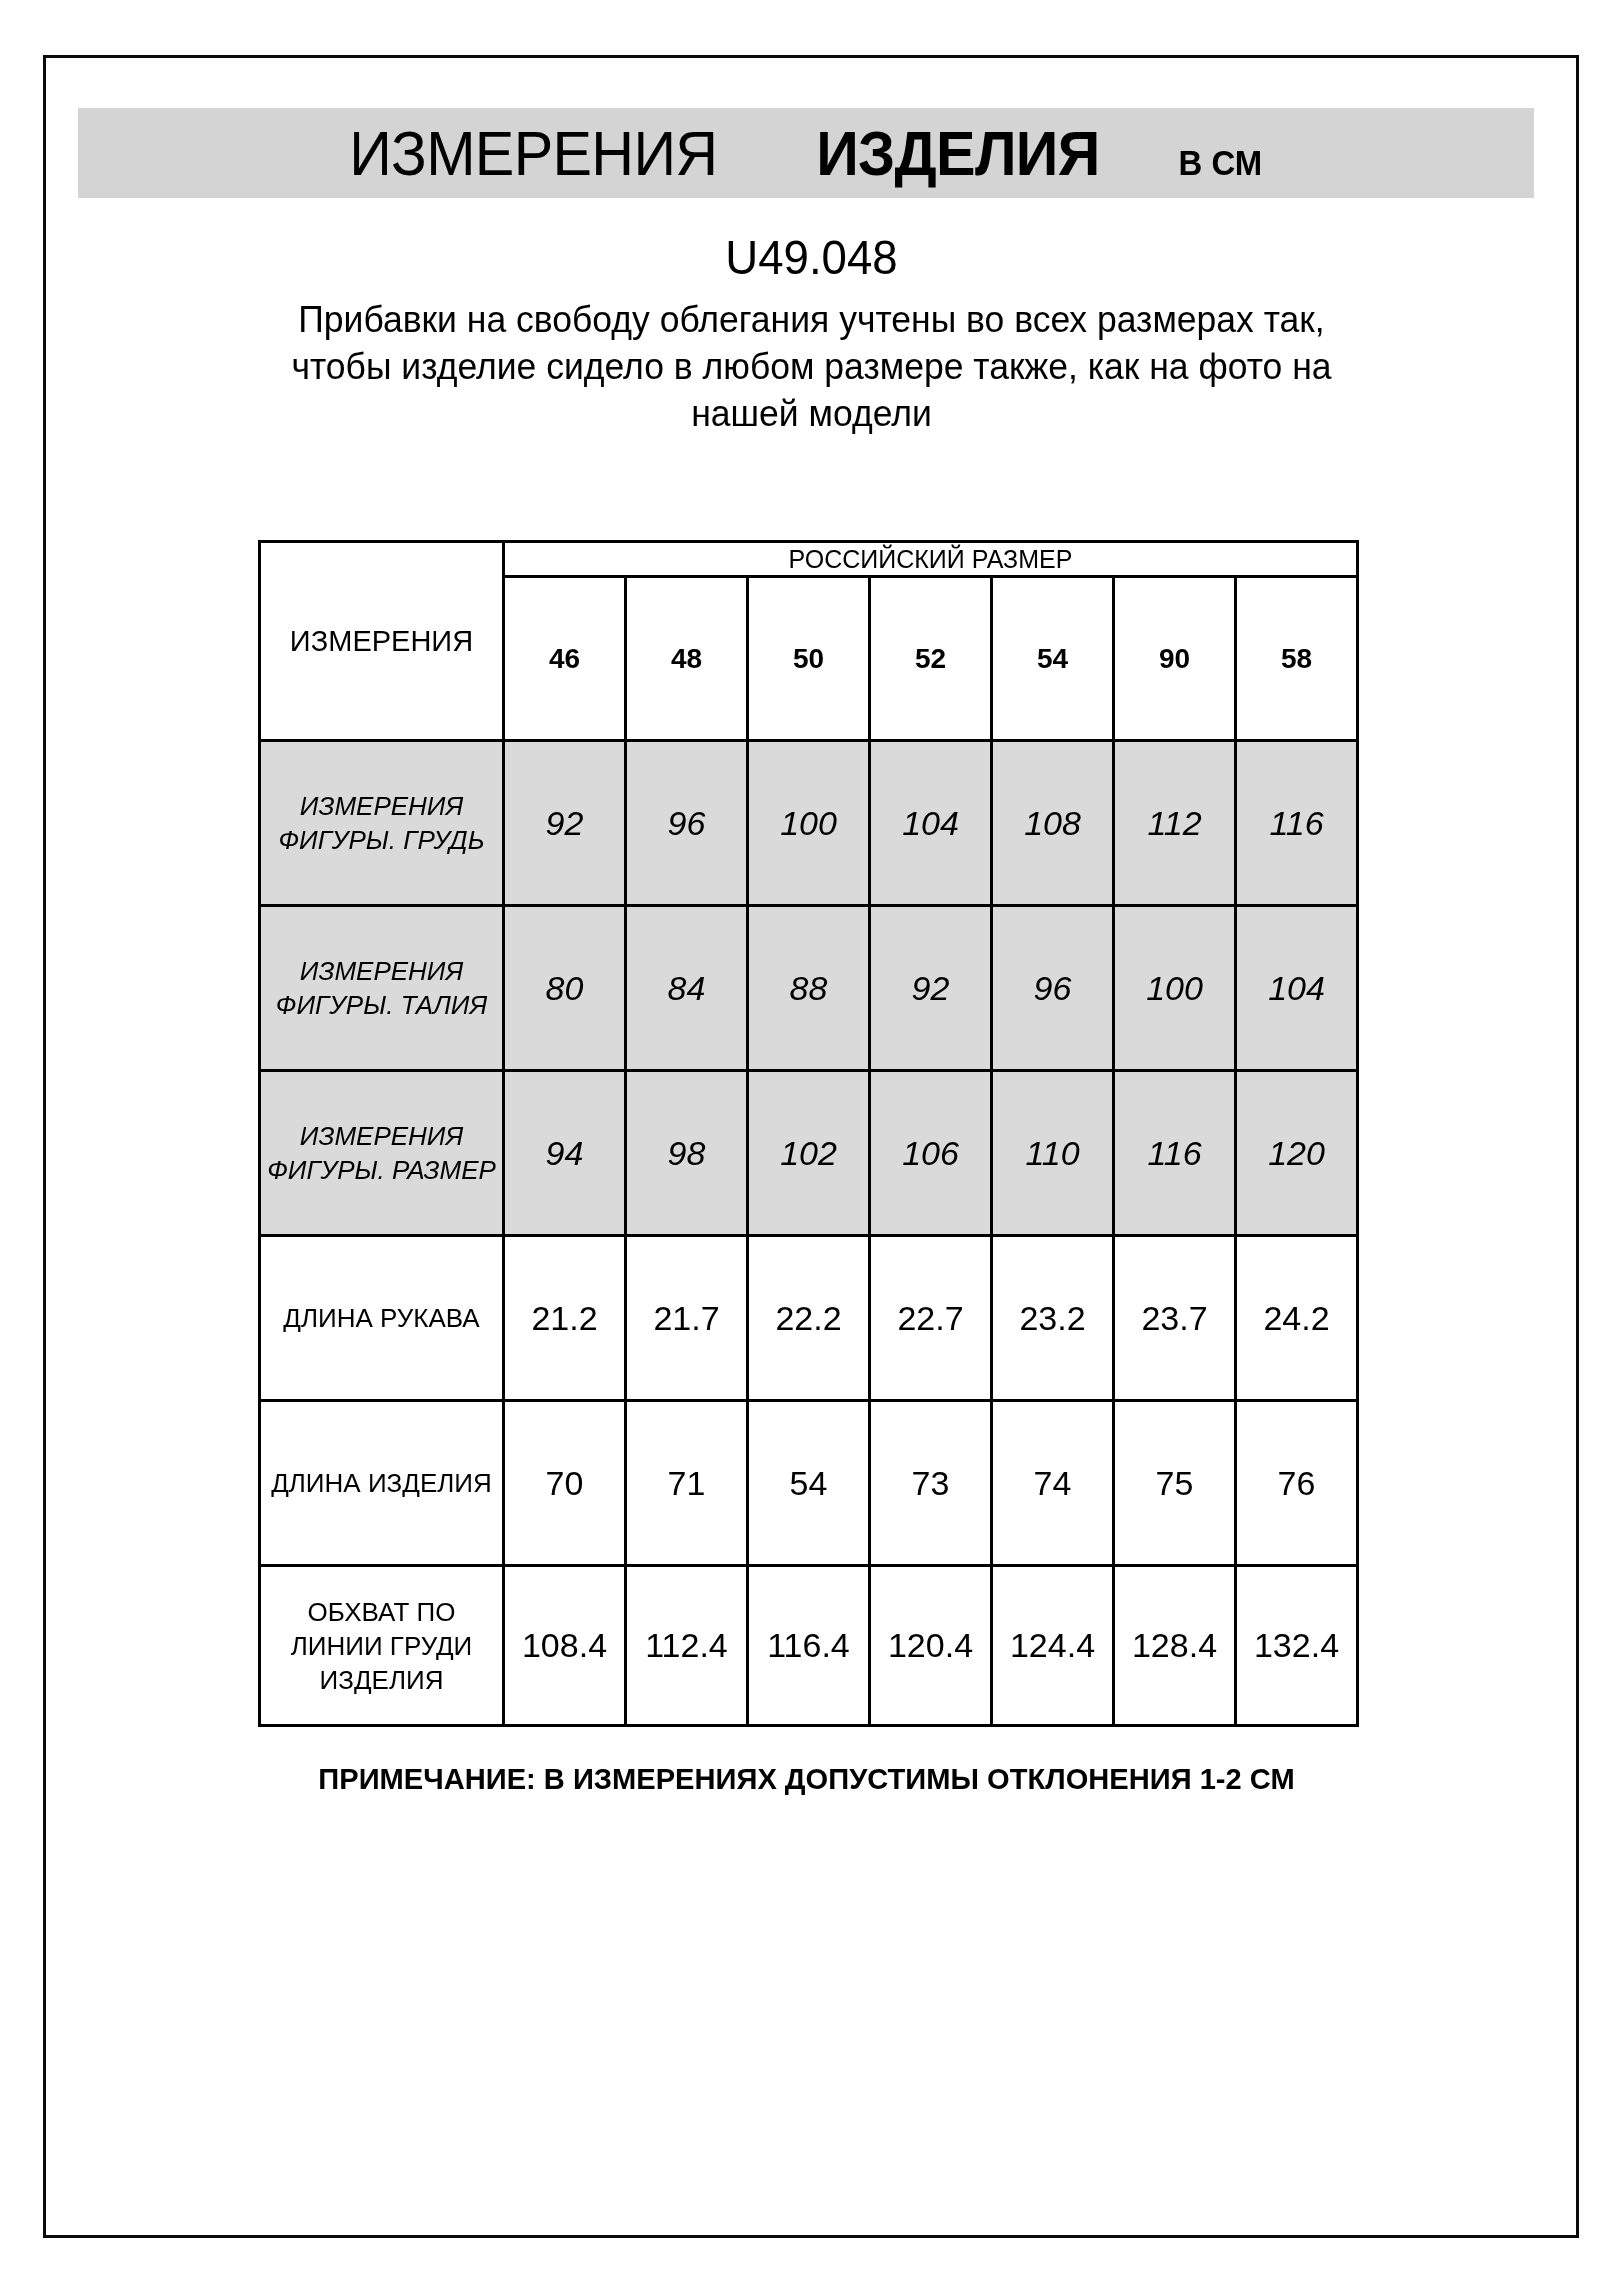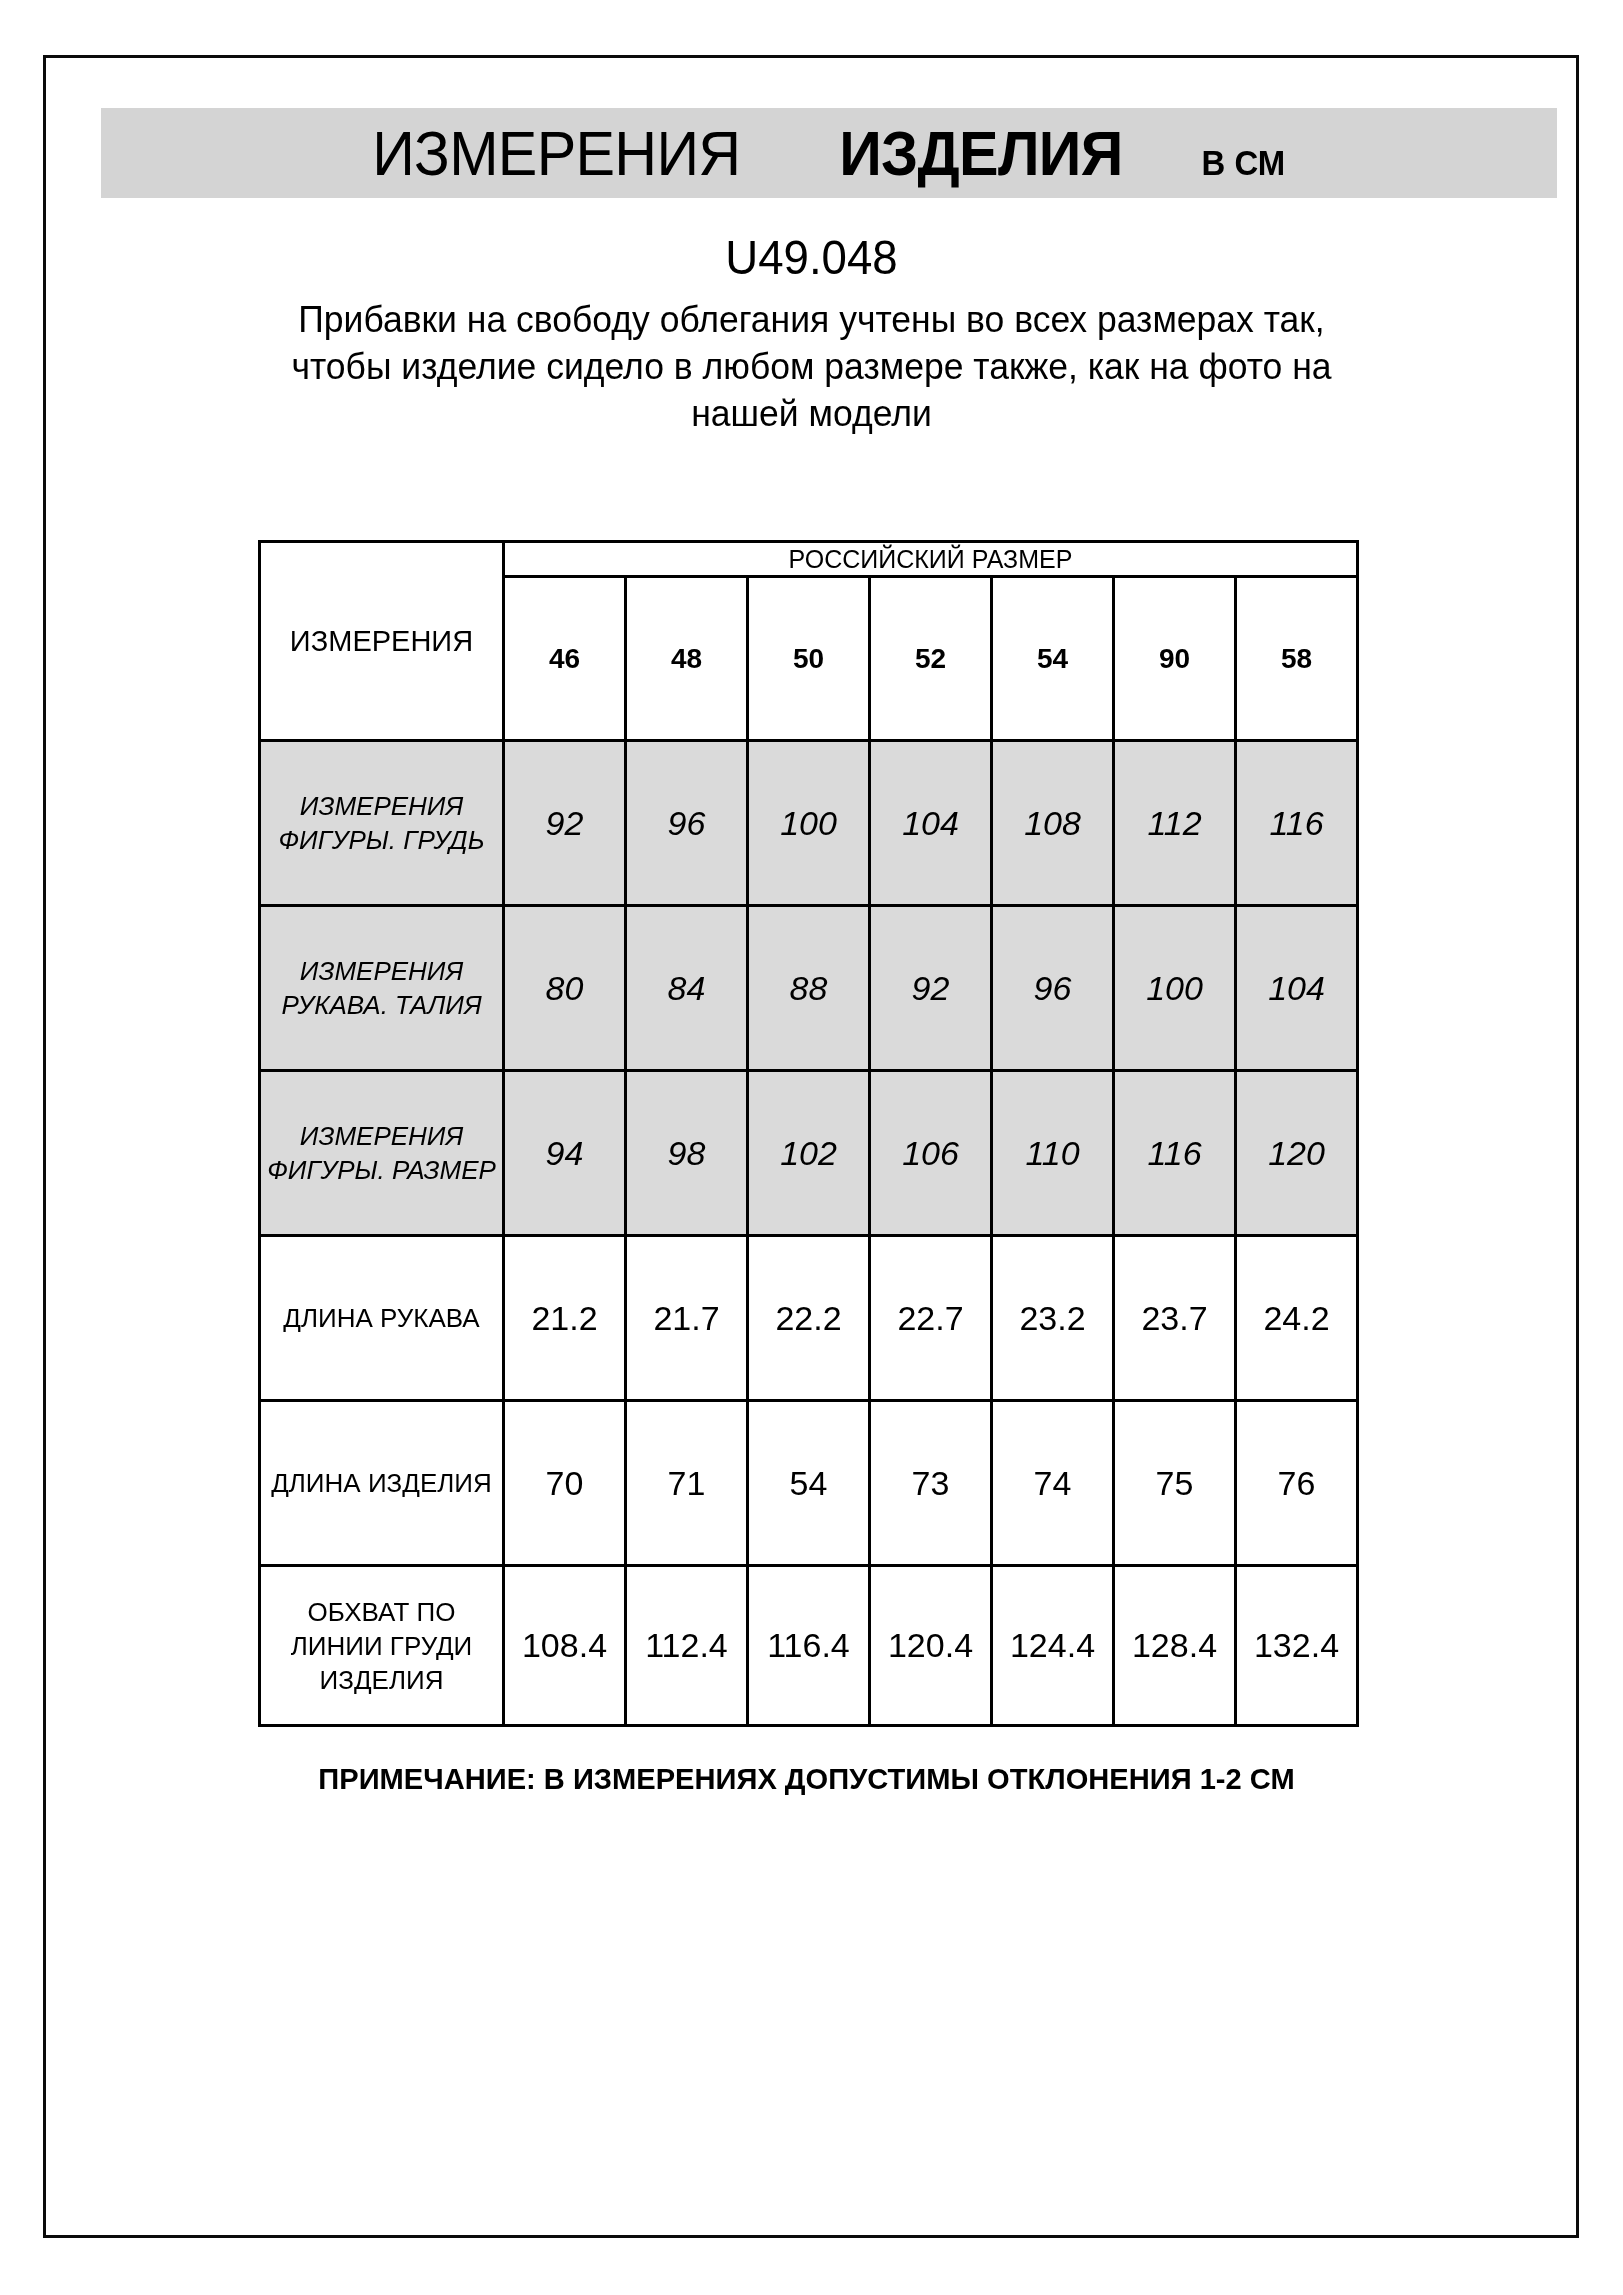--- a/index.html
+++ b/index.html
@@ -11,21 +11,21 @@
     color:#000;
     overflow:hidden;
   }
   .frame{
     position:absolute;left:43px;top:55px;
     width:1536px;height:2183px;
     border:3.3px solid #0a0a0a;
     box-sizing:border-box;
   }
   .title-band{
-    position:absolute;left:101px;top:108px;
+    position:absolute;left:78px;top:108px;
     width:1456px;height:90px;
     background:#d4d4d4;
     text-align:center;
     line-height:90px;
     white-space:nowrap;
   }
   .title-line{display:inline-block;transform:scaleX(0.94);}
   .title-main{font-size:63px;letter-spacing:-0.7px;}
   .title-bold{font-size:63px;font-weight:bold;margin-left:105px;letter-spacing:-0.7px;}
   .title-units{font-size:35px;margin-left:84px;font-weight:bold;}
@@ -125,21 +125,21 @@
         <td class="value-cell">100</td>
         <td class="value-cell">104</td>
         <td class="value-cell">108</td>
         <td class="value-cell">112</td>
         <td class="value-cell">116</td>
       </tr>
 
       <tr class="tr-data shaded">
         <td class="label-cell">
           <div>ИЗМЕРЕНИЯ</div>
-          <div>РУКАВА. ТАЛИЯ</div>
+          <div>ФИГУРЫ. ТАЛИЯ</div>
         </td>
         <td class="value-cell">80</td>
         <td class="value-cell">84</td>
         <td class="value-cell">88</td>
         <td class="value-cell">92</td>
         <td class="value-cell">96</td>
         <td class="value-cell">100</td>
         <td class="value-cell">104</td>
       </tr>
 

